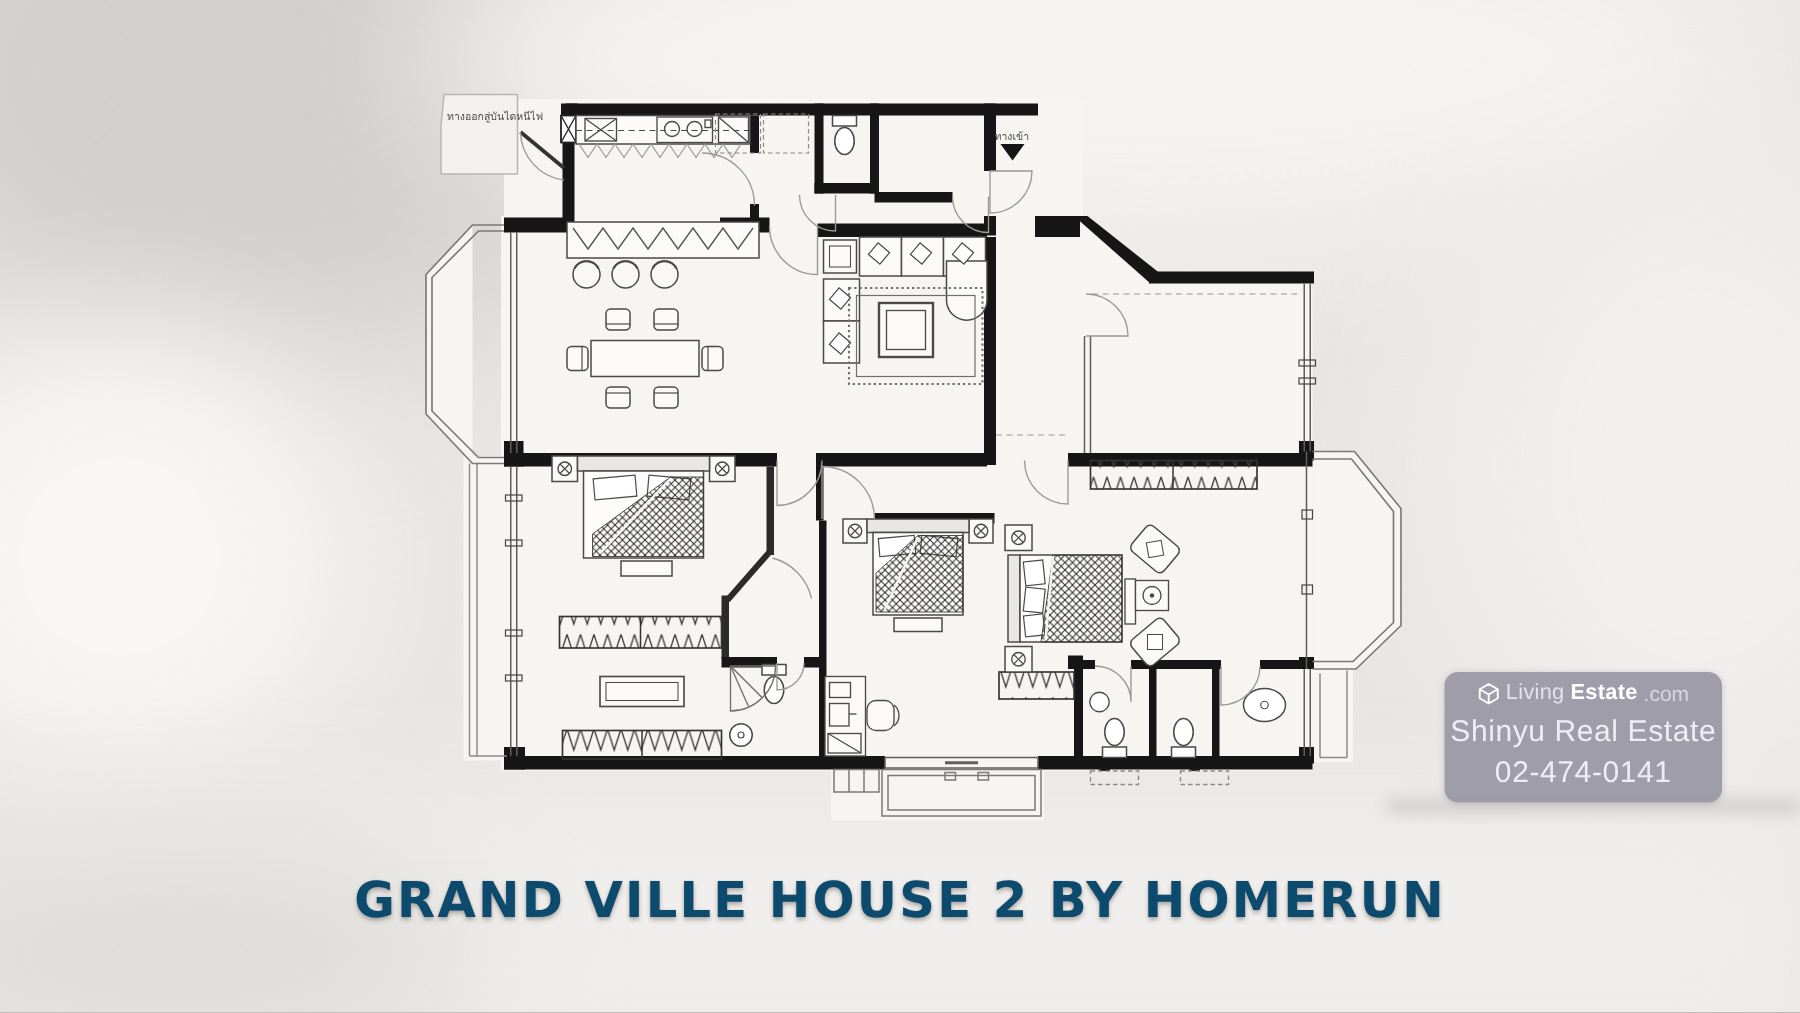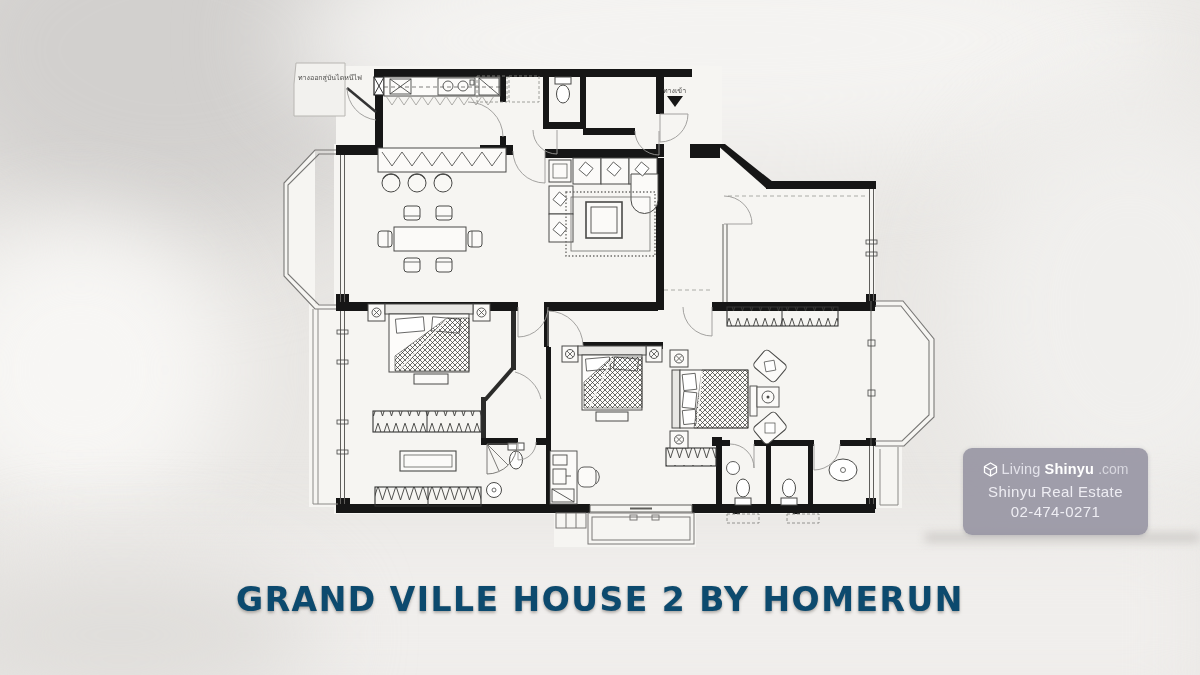--- a/index.html
+++ b/index.html
@@ -16,21 +16,21 @@
   svg.plan{position:absolute;left:0;top:0;}
 
   .watermark{position:absolute;left:963px;top:448px;width:185px;height:87px;
     background:rgba(148,146,161,0.88);border-radius:9px;color:#f1f0f5;
     display:flex;flex-direction:column;align-items:center;justify-content:center;
     box-shadow:0 1px 4px rgba(90,88,100,.25);}
   .wm-brand{display:flex;align-items:center;gap:4px;line-height:1;margin-bottom:5px;}
   .wm-living{font-size:14.5px;font-weight:400;color:#e3e2ea;letter-spacing:.2px;}
   .wm-insider{font-size:14.5px;font-weight:700;color:#ffffff;letter-spacing:.2px;}
   .wm-tld{font-size:14px;color:#d8d7df;align-self:flex-end;margin-bottom:1px;}
-  .wm-line{font-size:15px;font-weight:400;color:#eeedf3;line-height:1.32;letter-spacing:.4px;}
+  .wm-line{font-size:20px;font-weight:400;color:#eeedf3;line-height:1.32;letter-spacing:.4px;}
 
   .title{position:absolute;left:0;right:0;top:580px;text-align:center;
     font-family:"DejaVu Sans","Liberation Sans",sans-serif;
     font-weight:800;font-size:33px;letter-spacing:1.5px;color:#0c4a6e;
     text-shadow:0 2px 3px rgba(125,120,114,.55),0 0 1px rgba(125,120,114,.4);}
 </style>
 </head>
 <body>
 
 <div class="stage">
@@ -415,21 +415,21 @@
       <path d="M840,444 A26,26 0 0 1 814,470 L814,444" fill="none" stroke="#9a9996" stroke-width="0.9"></path>
     </g>
   </svg>
 
   <div class="watermark">
     <div class="wm-brand">
       <svg width="15" height="15" viewBox="0 0 15 15">
         <path d="M7.5,1 L13.5,4.5 V10.5 L7.5,14 L1.5,10.5 V4.5 Z M1.5,4.5 L7.5,8 L13.5,4.5 M7.5,8 V14" fill="none" stroke="#ffffff" stroke-width="1.3" stroke-linejoin="round"></path>
       </svg>
       <span class="wm-living">Living</span>
-        <span class="wm-insider">Shinyu</span>
+        <span class="wm-insider">Estate</span>
         <span class="wm-tld">.com</span>
     </div>
     <div class="wm-line">Shinyu Real Estate</div>
-    <div class="wm-line">02-474-0271</div>
+    <div class="wm-line">02-474-0141</div>
   </div>
 
   <div class="title">GRAND VILLE HOUSE 2 BY HOMERUN</div>
 </div>
 
 </body></html>

